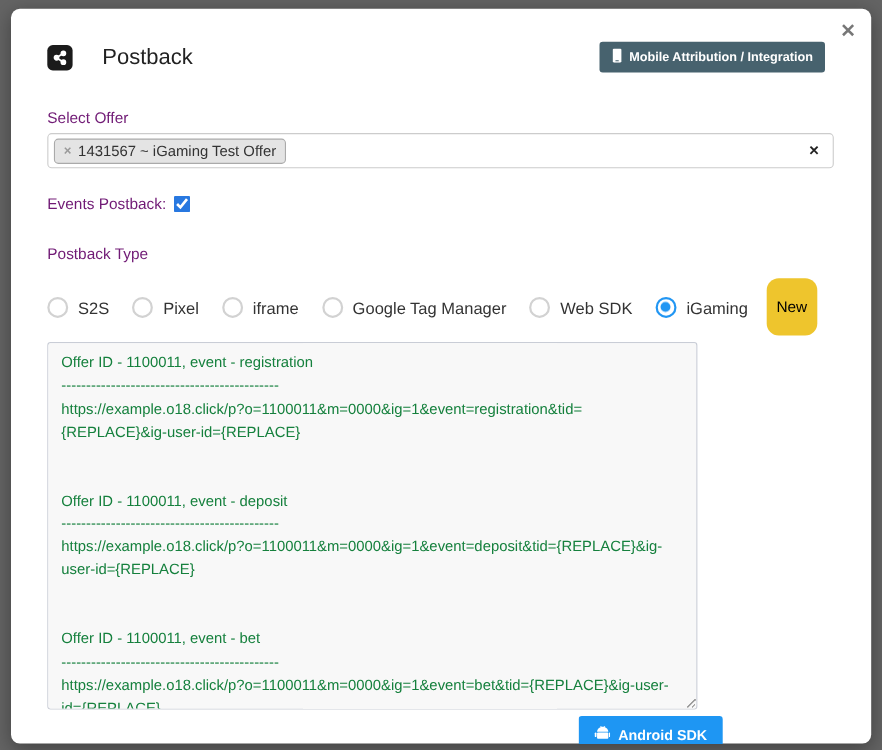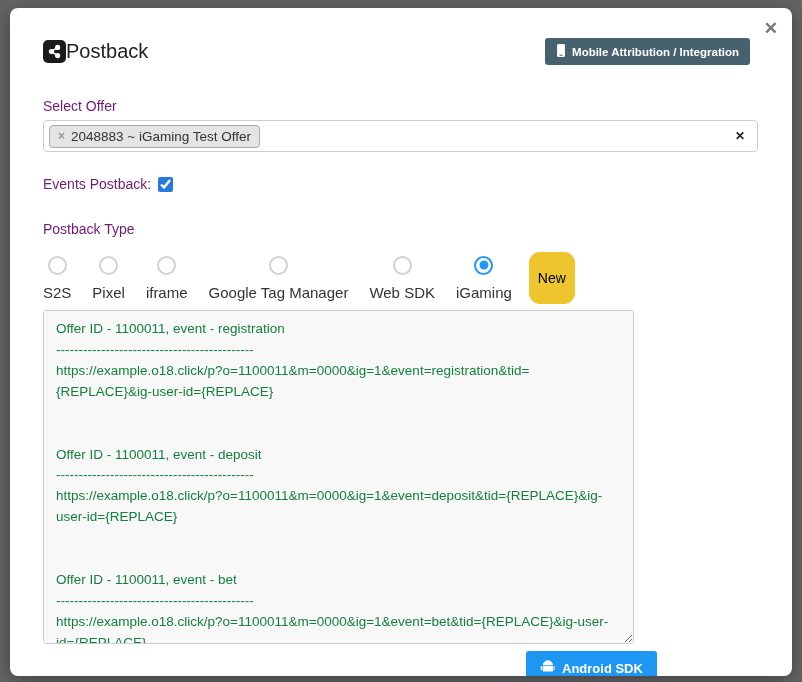--- a/index.html
+++ b/index.html
@@ -23,21 +23,21 @@
   .close-btn {
     position: absolute;
     top: 12px; right: 14px;
     color: #777; font-size: 17px; font-weight: bold;
     line-height: 1; cursor: pointer;
   }
   
   .header-row {
     display: flex; justify-content: space-between; align-items: center;
   }
-  .title-wrap { display: flex; align-items: center; gap: 0; }
+  .title-wrap { display: flex; align-items: center; gap: 27px; }
   .share-badge {
     width: 23px; height: 23px;
     background: #1b1b1b; border-radius: 5px;
     display: flex; align-items: center; justify-content: center;
   }
   .page-title { font-size: 20px; color: #222; }
   .header-buttons { display: flex; gap: 2px; align-items: center; margin-right: 8px; }
   .slate-btn {
     background: #47626e; color: #fff;
     border: none; border-radius: 3px;
@@ -76,21 +76,21 @@
     accent-color: #2878e0;
     cursor: pointer;
   }
   
   .type-label { margin-top: 29px; }
   .radio-row {
     margin-top: 15px;
     display: flex; align-items: center; gap: 21px;
     font-size: 15px; color: #333;
   }
-  .radio-group { display: flex; align-items: center; gap: 9px; cursor: pointer; flex-direction: column; }
+  .radio-group { display: flex; align-items: flex-end; gap: 9px; cursor: pointer; }
   .radio-circle {
     width: 19px; height: 19px; border-radius: 50%;
     border: 2px solid #d2d2d2; background: #fff;
     position: relative; flex-shrink: 0;
   }
   .radio-group.selected .radio-circle { border-color: #2196f3; }
   .radio-group.selected .radio-circle::after {
     content: ""; position: absolute;
     left: 50%; top: 50%; transform: translate(-50%,-50%);
     width: 9px; height: 9px; border-radius: 50%;
@@ -167,21 +167,21 @@
         </span>
         <span>Mobile Attribution / Integration</span>
       </button>
     </div>
   </div>
 
   <div class="field-label select-offer-label">Select Offer</div>
   <div class="select2-box">
     <span class="select2-tag">
       <span class="tag-x">×</span>
-      <span>2048883 ~ iGaming Test Offer</span>
+      <span>1431567 ~ iGaming Test Offer</span>
     </span>
     <span class="clear-x">✕</span>
   </div>
 
   <div class="events-row">
     <span class="field-label">Events Postback:</span>
     <input type="checkbox" checked="" style="">
   </div>
 
   <div class="field-label type-label">Postback Type</div>

